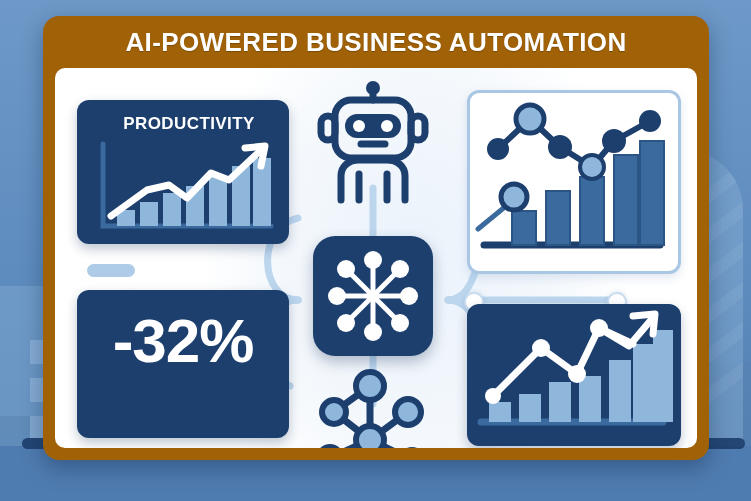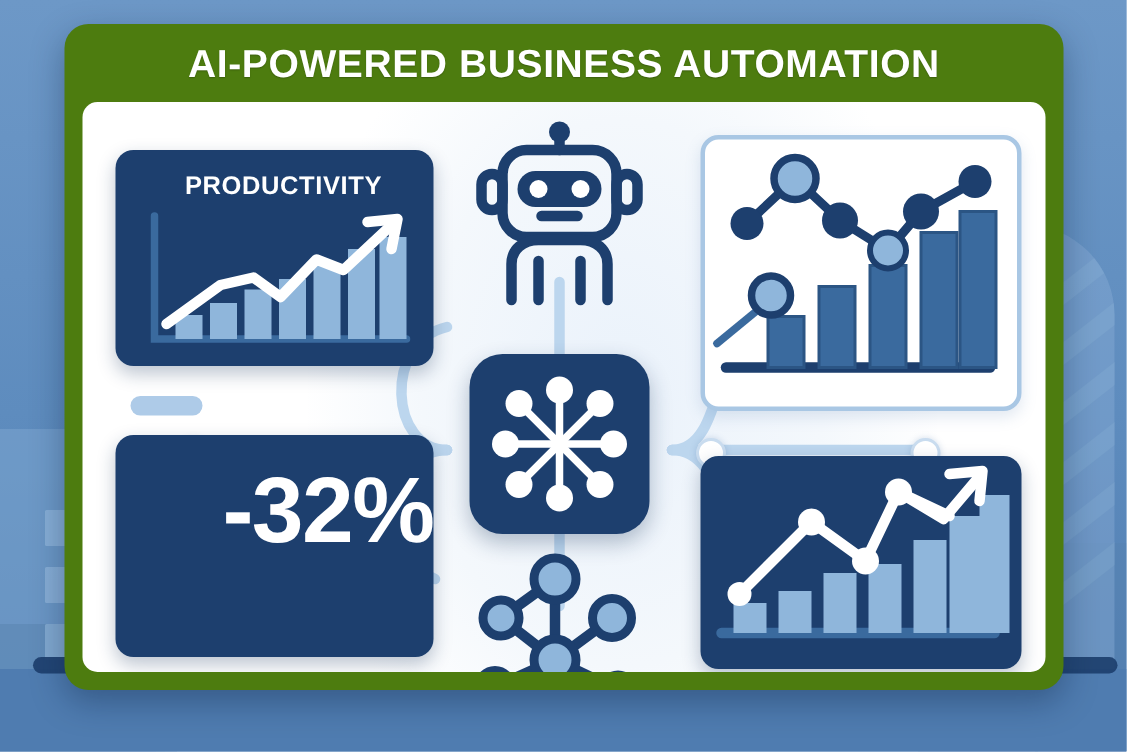--- a/index.html
+++ b/index.html
@@ -22,21 +22,21 @@
     overflow:hidden;
   }
   .gherkin i{position:absolute;display:block;width:200px;height:12px;background:#a8c7e6;opacity:.5;
              transform:rotate(-38deg);left:-40px;}
   .base-bar{position:absolute;left:22px;right:6px;bottom:52px;height:11px;background:#1d3f6e;border-radius:6px;opacity:.92;}
   .base-bar2{position:absolute;left:0;right:0;bottom:0;height:55px;background:#4f7cb0;}
 
   
   .window{
     position:absolute;left:43px;top:16px;width:666px;height:444px;
-    background:#4d7c0f;border-radius:16px;
+    background:#a16207;border-radius:16px;
     box-shadow:0 8px 22px rgba(10,30,60,.35);
   }
   .titlebar{height:52px;display:flex;align-items:center;justify-content:center;}
   .title{
     color:#ffffff;font-size:26px;font-weight:bold;letter-spacing:.4px;
     text-shadow:0 1px 1px rgba(0,0,0,.25);white-space:nowrap;
   }
   .canvas{
     position:absolute;left:12px;right:12px;top:52px;bottom:12px;
     background:#ffffff;border-radius:10px;overflow:hidden;
@@ -57,21 +57,21 @@
   .navycard{
     position:absolute;background:#1d3f6e;border-radius:12px;
     box-shadow:0 5px 12px rgba(20,50,90,.28);
   }
   .card-label{
     color:#fff;font-size:17px;font-weight:bold;letter-spacing:.4px;
     text-align:center;white-space:nowrap;
   }
   .bignum{
     color:#fff;font-size:62px;font-weight:bold;letter-spacing:-1px;
-    text-align:right;line-height:1;
+    text-align:center;line-height:1;
   }
 
   
   .whitecard{
     position:absolute;background:#ffffff;border:3px solid #a9c7e4;border-radius:12px;
     box-shadow:0 4px 10px rgba(90,130,175,.18);
   }
 
   .pill{position:absolute;background:#aecbe8;border-radius:7px;height:13px;}
 

